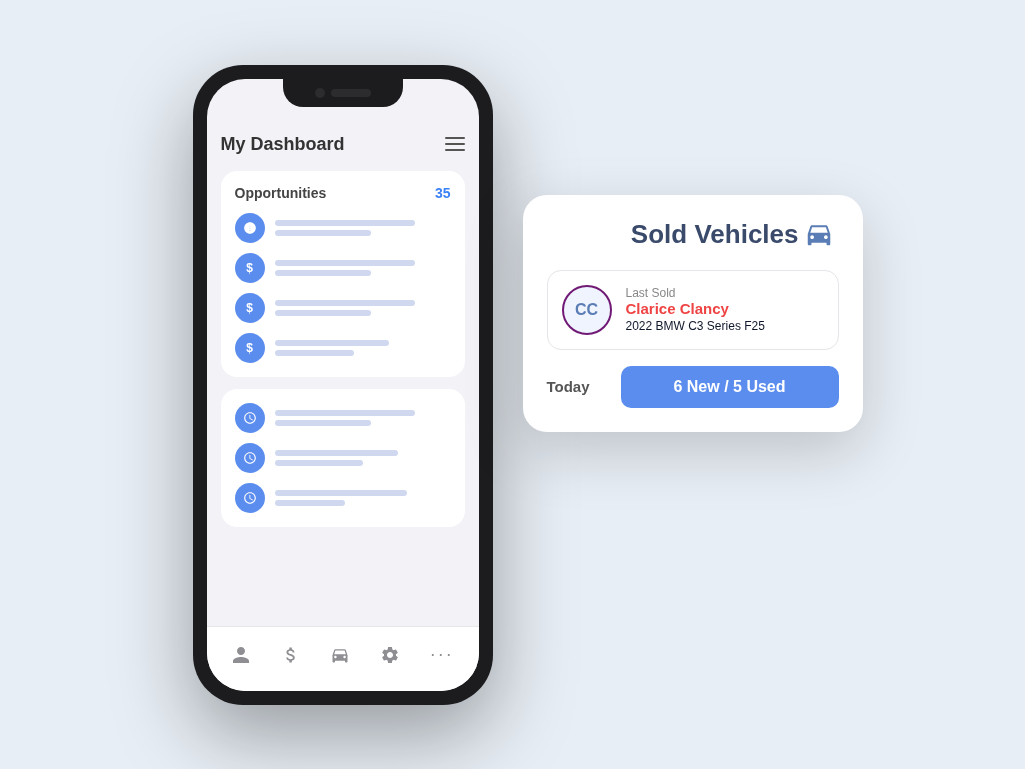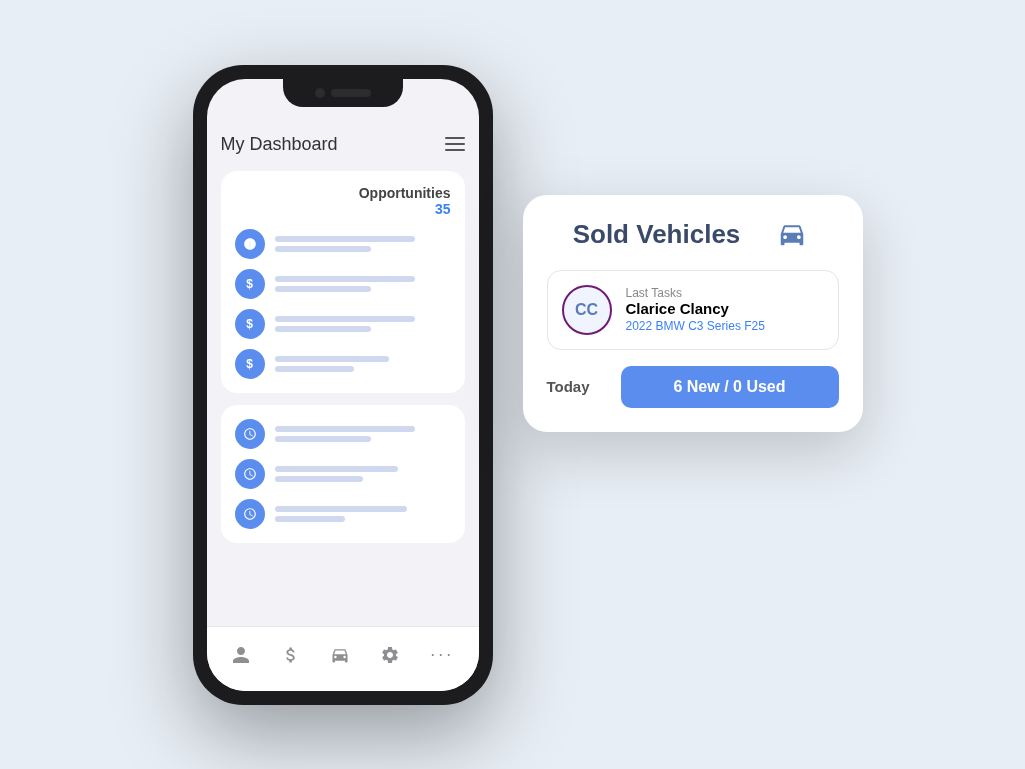--- a/index.html
+++ b/index.html
@@ -84,21 +84,21 @@
 
     .phone-header {
       display: flex;
       justify-content: space-between;
       align-items: center;
       margin-bottom: 16px;
     }
 
     .phone-title {
       font-size: 18px;
-      font-weight: 400;
+      font-weight: 700;
       color: #333;
     }
 
     .hamburger-icon {
       display: flex;
       flex-direction: column;
       gap: 4px;
     }
 
     .hamburger-line {
@@ -112,23 +112,22 @@
     .section-card {
       background: #fff;
       border-radius: 16px;
       padding: 14px;
       margin-bottom: 12px;
     }
 
     .section-header {
       display: flex;
       justify-content: space-between;
-      align-items: flex-end;
+      align-items: flex-start;
       margin-bottom: 12px;
-      flex-direction: column;
     }
 
     .section-title {
       font-size: 14px;
       font-weight: 600;
       color: #444;
     }
 
     .section-count {
       font-size: 14px;
@@ -201,23 +200,22 @@
       background: #fff;
       border-radius: 24px;
       box-shadow: 0 20px 60px rgba(0,0,0,0.18);
       padding: 24px;
       z-index: 20;
     }
 
     .card-header {
       display: flex;
       align-items: center;
-      justify-content: center;
+      justify-content: flex-end;
       margin-bottom: 20px;
-      gap: 32px;
     }
 
     .card-title {
       font-size: 26px;
       font-weight: 800;
       color: #3a4a6b;
     }
 
     .car-icon-svg {
       color: #5b7db5;
@@ -252,26 +250,26 @@
     .last-sold-info {}
     .last-sold-label {
       font-size: 12px;
       color: #888;
       font-weight: 500;
     }
 
     .last-sold-name {
       font-size: 15px;
       font-weight: 700;
-      color: #000000;
+      color: #ef4444;
     }
 
     .last-sold-vehicle {
       font-size: 12px;
-      color: #3b82f6;
+      color: #0f172a;
       margin-top: 2px;
     }
 
     
     .stats-row {
       display: flex;
       align-items: center;
       gap: 24px;
       margin-bottom: 10px;
     }
@@ -434,26 +432,26 @@
       <div class="car-icon-svg">
         <svg width="40" height="30" viewBox="0 0 24 24" fill="#5b7db5">
             <path d="M18.92 6.01C18.72 5.42 18.16 5 17.5 5h-11c-.66 0-1.21.42-1.42 1.01L3 12v8c0 .55.45 1 1 1h1c.55 0 1-.45 1-1v-1h12v1c0 .55.45 1 1 1h1c.55 0 1-.45 1-1v-8l-2.08-5.99zM6.5 16c-.83 0-1.5-.67-1.5-1.5S5.67 13 6.5 13s1.5.67 1.5 1.5S7.33 16 6.5 16zm11 0c-.83 0-1.5-.67-1.5-1.5s.67-1.5 1.5-1.5 1.5.67 1.5 1.5-.67 1.5-1.5 1.5zM5 11l1.5-4.5h11L19 11H5z"></path>
           </svg>
       </div>
     </div>
 
     <div class="last-sold-box">
       <div class="avatar-circle">CC</div>
       <div class="last-sold-info">
-        <div class="last-sold-label">Last Tasks</div>
+        <div class="last-sold-label">Last Sold</div>
         <div class="last-sold-name">Clarice Clancy</div>
         <div class="last-sold-vehicle">2022 BMW C3 Series F25</div>
       </div>
     </div>
 
     <div class="stats-row">
       <span class="stats-label">Today</span>
-      <div class="stats-badge">6 New / 0 Used</div>
+      <div class="stats-badge">6 New / 5 Used</div>
     </div>
 
   </div>
 
 </div>
 
 </body></html>

